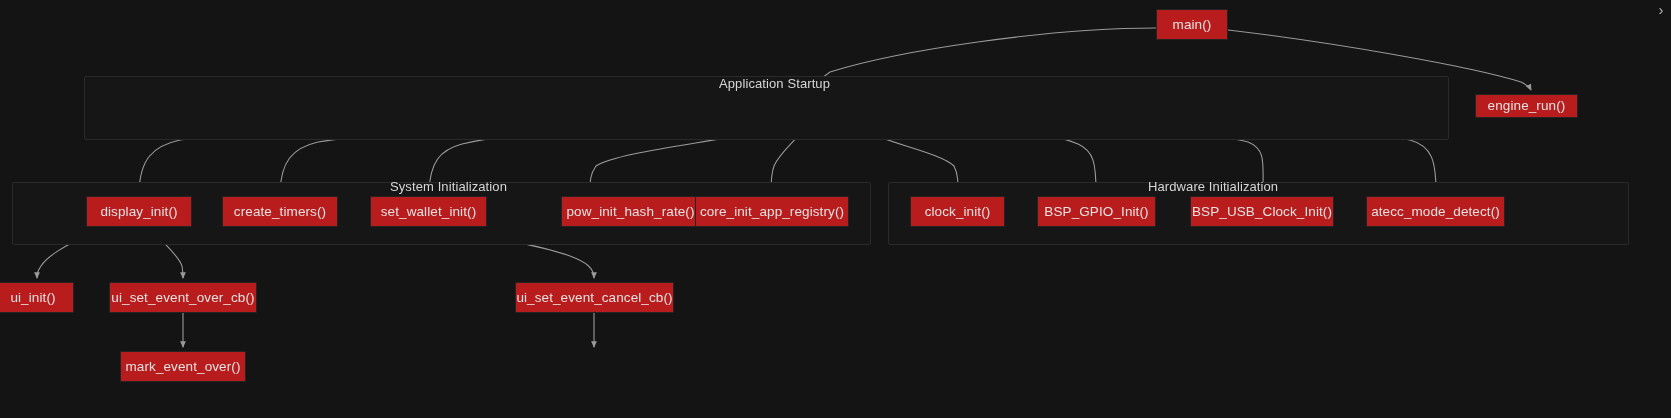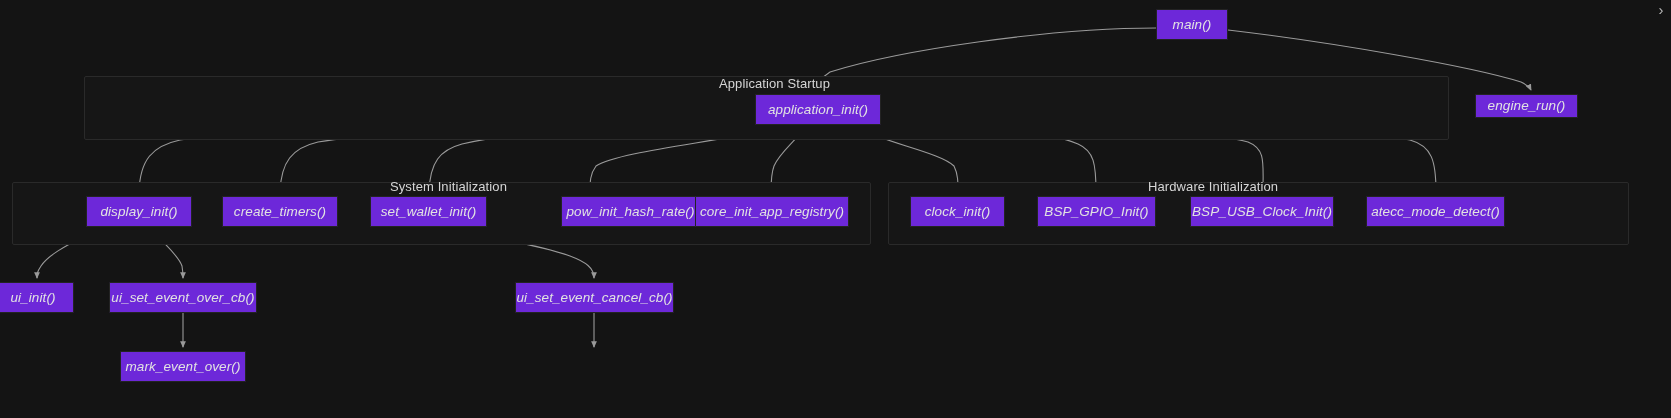--- a/index.html
+++ b/index.html
@@ -40,32 +40,31 @@
     position: absolute;
     color: #d6d6d6;
     font-size: 13px;
     line-height: 15px;
     white-space: nowrap;
     letter-spacing: 0.1px;
   }
   .node {
     position: absolute;
     box-sizing: border-box;
-    background: #6d28d9;
+    background: #b91c1c;
     border: 1px solid #232323;
     border-radius: 1px;
     display: flex;
     align-items: center;
     justify-content: center;
     color: #e2e2e2;
     font-size: 13.5px;
     line-height: 16px;
     white-space: nowrap;
     letter-spacing: 0.1px;
-    font-style: italic;
   }
   .corner-icon {
     position: absolute;
     right: 1px;
     top: 1px;
     width: 18px;
     height: 18px;
     color: #b9b9b9;
     font-size: 15px;
     line-height: 18px;
@@ -116,21 +115,20 @@
   <div class="cluster" style="left:12px; top:182px; width:859px; height:63px;"></div>
   <div class="cluster-label" style="left:390px; top:179px;">System Initialization</div>
 
   <div class="cluster" style="left:888px; top:182px; width:741px; height:63px;"></div>
   <div class="cluster-label" style="left:1148px; top:179px;">Hardware Initialization</div>
 
   <div class="node" style="left:1156px; top:9px; width:72px; height:31px;">main()</div>
 
   <div class="node" style="left:1475px; top:94px; width:103px; height:24px;">engine_run()</div>
 
-  <div class="node" style="left:755px; top:94px; width:126px; height:31px;">application_init()</div>
 
   <div class="node" style="left:86px; top:196px; width:106px; height:31px;">display_init()</div>
   <div class="node" style="left:222px; top:196px; width:116px; height:31px;">create_timers()</div>
   <div class="node" style="left:370px; top:196px; width:117px; height:31px;">set_wallet_init()</div>
   <div class="node" style="left:521px; top:196px; width:139px; height:31px;margin-left:40px;">pow_init_hash_rate()</div>
   <div class="node" style="left:695px; top:196px; width:154px; height:31px;">core_init_app_registry()</div>
 
   <div class="node" style="left:910px; top:196px; width:95px; height:31px;">clock_init()</div>
   <div class="node" style="left:1037px; top:196px; width:119px; height:31px;">BSP_GPIO_Init()</div>
   <div class="node" style="left:1366px; top:196px; width:139px; height:31px;">atecc_mode_detect()</div>

